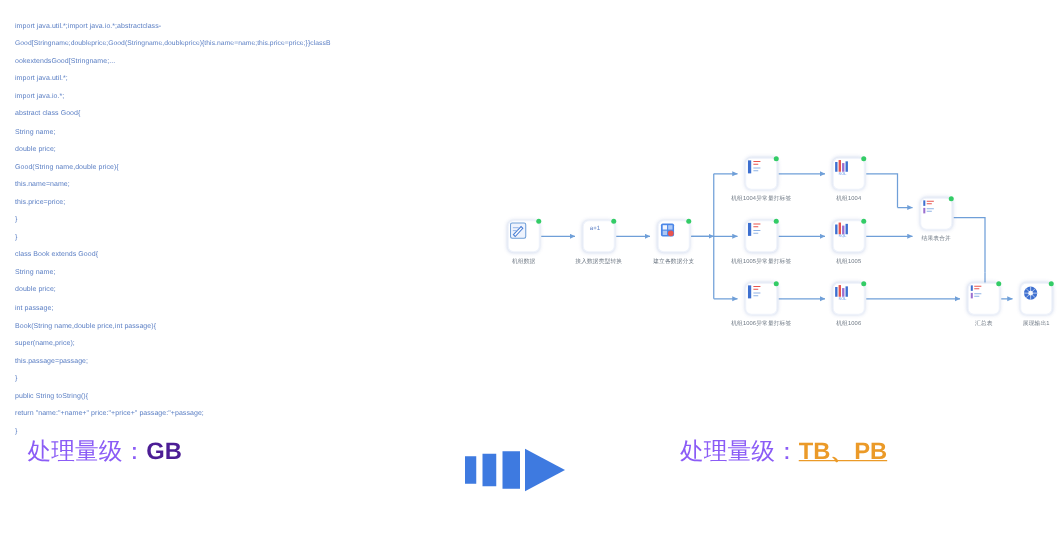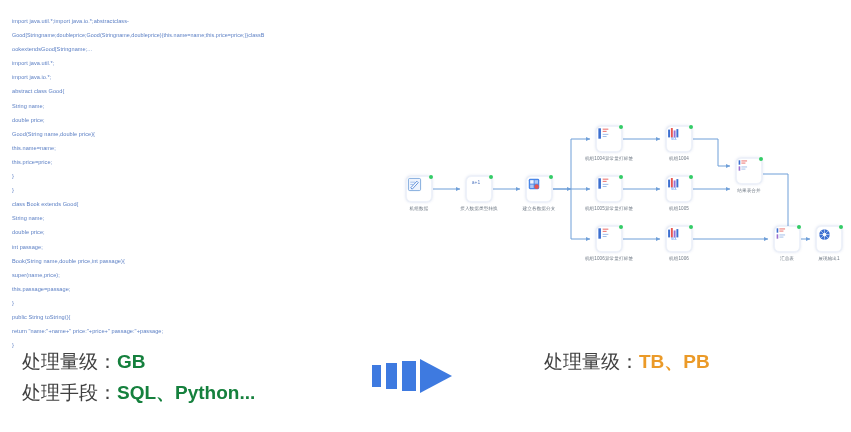--- a/index.html
+++ b/index.html
@@ -103,28 +103,28 @@
     line-height: 31px;
     white-space: nowrap;
   }
   #spec-left  { left: 22px;  top: 346px; }
   #spec-right { left: 544px; top: 346px; }
   .spec-row {
     display: block;
     height: 31px;
   }
   .spec-key {
-    color: #404040;
+    color: #8b5cf6;
     font-weight: normal;
   }
   .spec-val {
     font-weight: bold;
   }
-  .val-blue   { color: #15803d; }
-  .val-orange { color: #eb9a28; }
+  .val-blue   { color: #4c1d95; }
+  .val-orange { color: #eb9a28; text-decoration: underline; }
 </style>
 </head>
 <body>
 
 <div id="code-block">
     <div class="code-line">import java.util.*;import java.io.*;abstractclass-</div>
     <div class="code-line wrap-line">Good[Stringname;doubleprice;Good(Stringname,doubleprice){this.name=name;this.price=price;}}classB</div>
     <div class="code-line">ookextendsGood[Stringname;...</div>
     <div class="code-line">import java.util.*;</div>
     <div class="code-line">import java.io.*;</div>
@@ -357,22 +357,19 @@
     <rect x="16" y="7" width="11" height="26" fill="#3e7ae0"></rect>
     <rect x="32" y="5" width="14" height="30" fill="#3e7ae0"></rect>
     <path d="M50,3 L82,20 L50,37 Z" fill="#3e7ae0"></path>
   </svg>
 </div>
 
 <div class="spec-block" id="spec-left">
   <span class="spec-row">
     <span class="spec-key">处理量级：</span><span class="spec-val val-blue">GB</span>
   </span>
-  <span class="spec-row">
-    <span class="spec-key">处理手段：</span><span class="spec-val val-blue">SQL、Python...</span>
-  </span>
 </div>
 
 <div class="spec-block" id="spec-right">
   <span class="spec-row">
     <span class="spec-key">处理量级：</span><span class="spec-val val-orange">TB、PB</span>
   </span>
 </div>
 
 </body></html>

